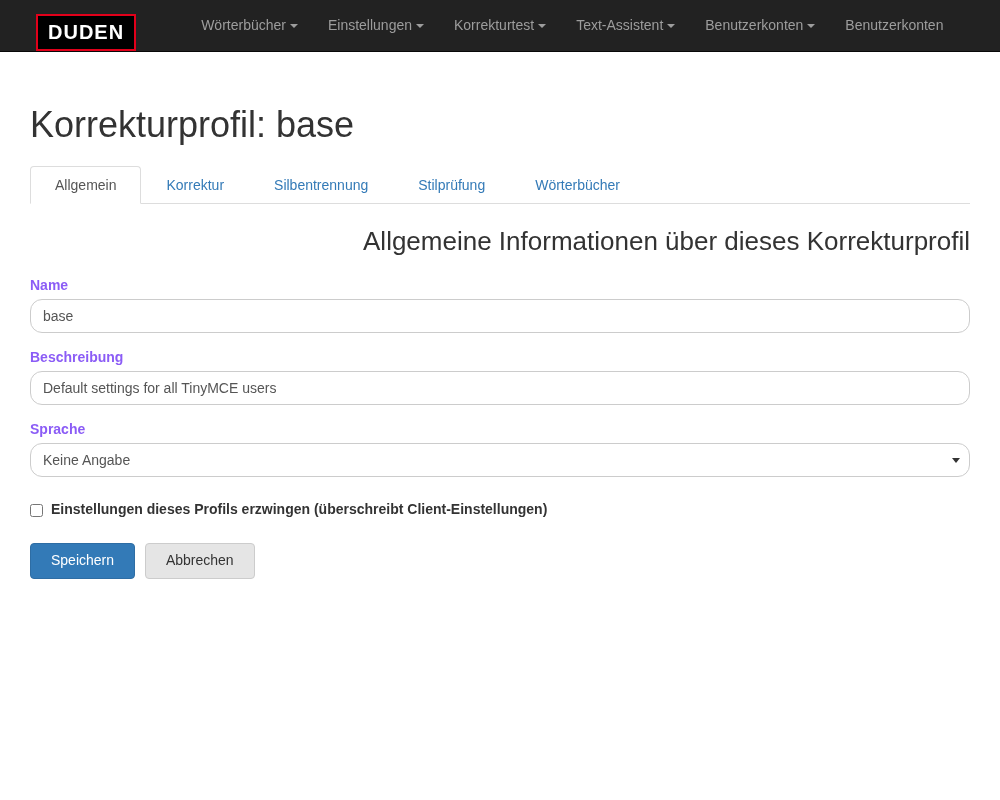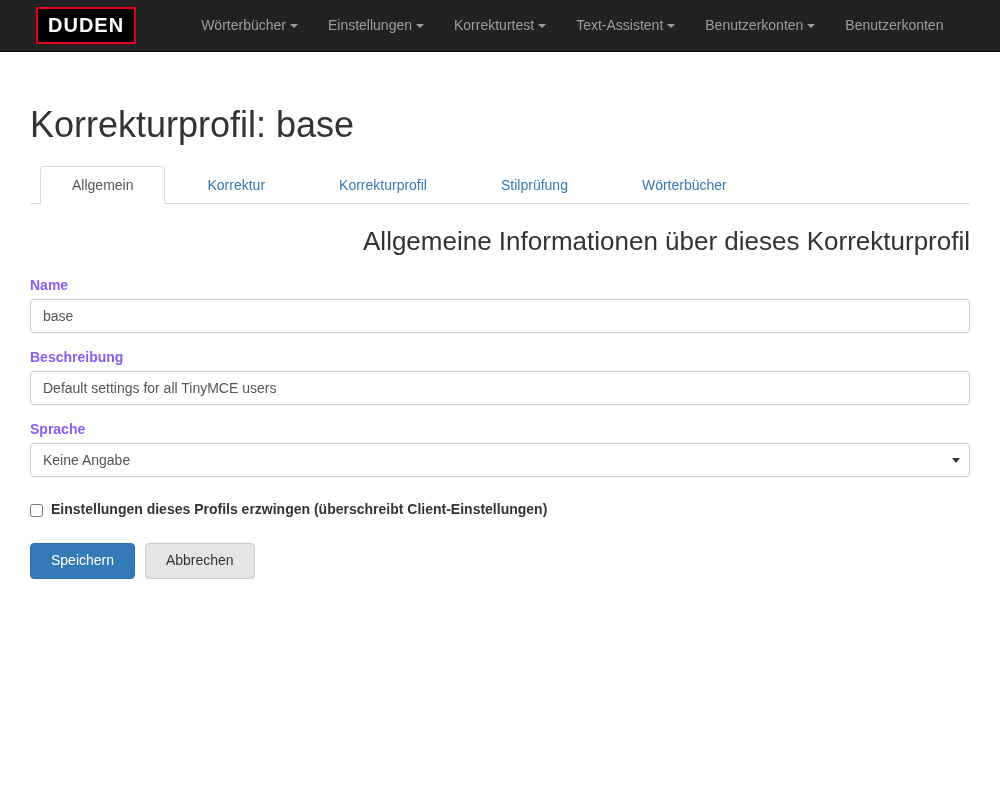--- a/index.html
+++ b/index.html
@@ -12,21 +12,21 @@
     font-size: 14px;
     color: #333333;
   }
 
   
   .navbar {
     height: 52px;
     background: #222222;
     border-bottom: 1px solid #080808;
     display: flex;
-    align-items: center;
+    align-items: flex-end;
     padding-left: 36px;
   }
   .brand {
     background: #000000;
     border: 2px solid #e2001a;
     color: #ffffff;
     font-weight: bold;
     font-size: 20px;
     letter-spacing: 1px;
     padding: 5px 10px;
@@ -68,27 +68,26 @@
   .nav-tabs {
     display: flex;
     list-style: none;
     margin: 0 0 20px 0;
     padding: 0;
     border-bottom: 1px solid #dddddd;
   }
   .nav-tabs li { margin-bottom: -1px; }
   .nav-tabs li a {
     display: block;
-    padding: 10px 31px;
+    padding: 10px 24px;
     text-decoration: none;
     color: #337ab7;
     border: 1px solid transparent;
     border-radius: 4px 4px 0 0;
     cursor: pointer;
-    margin-left: 10px;
   }
   .nav-tabs li.active a {
     color: #555555;
     background: #ffffff;
     border: 1px solid #dddddd;
     border-bottom-color: transparent;
     cursor: default;
   }
 
   h2.section-heading {
@@ -110,21 +109,21 @@
   .form-control {
     display: block;
     width: 100%;
     height: 34px;
     padding: 6px 12px;
     font-size: 14px;
     font-family: inherit;
     color: #555555;
     background: #ffffff;
     border: 1px solid #cccccc;
-    border-radius: 4px;
+    border-radius: 12px;
   }
   .select-wrap { position: relative; }
   select.form-control {
     appearance: none;
     -webkit-appearance: none;
     -moz-appearance: none;
     padding-right: 26px;
   }
   .select-caret {
     position: absolute;
@@ -194,21 +193,21 @@
   <h1 class="page-title">Korrekturprofil: base</h1>
 
   <ul class="nav-tabs">
     <li class="active">
         <a>Allgemein</a>
       </li>
     <li>
         <a>Korrektur</a>
       </li>
     <li>
-        <a>Korrekturprofil</a>
+        <a>Silbentrennung</a>
       </li>
     <li>
         <a>Stilprüfung</a>
       </li>
     <li>
         <a>Wörterbücher</a>
       </li>
   </ul>
 
   <h2 class="section-heading">Allgemeine Informationen über dieses Korrekturprofil</h2>

